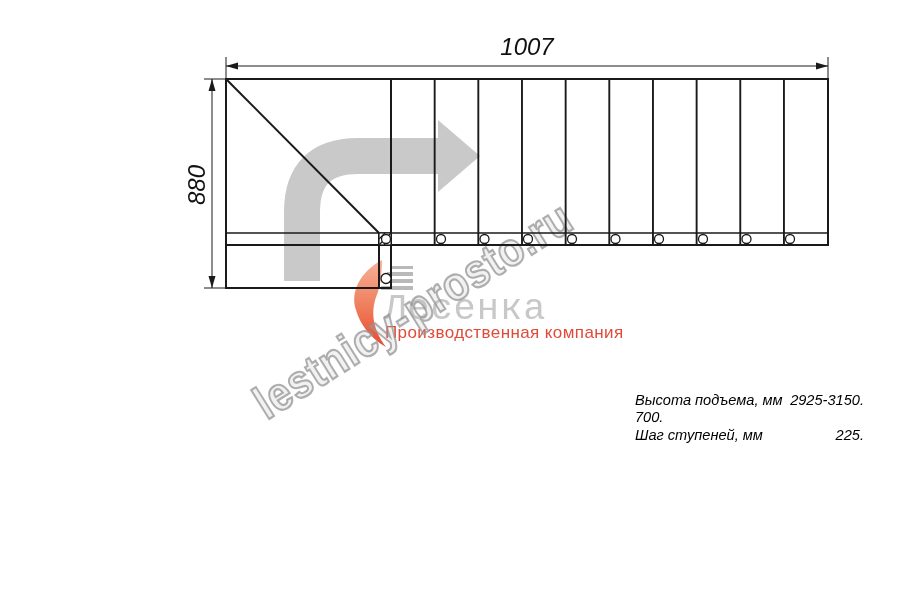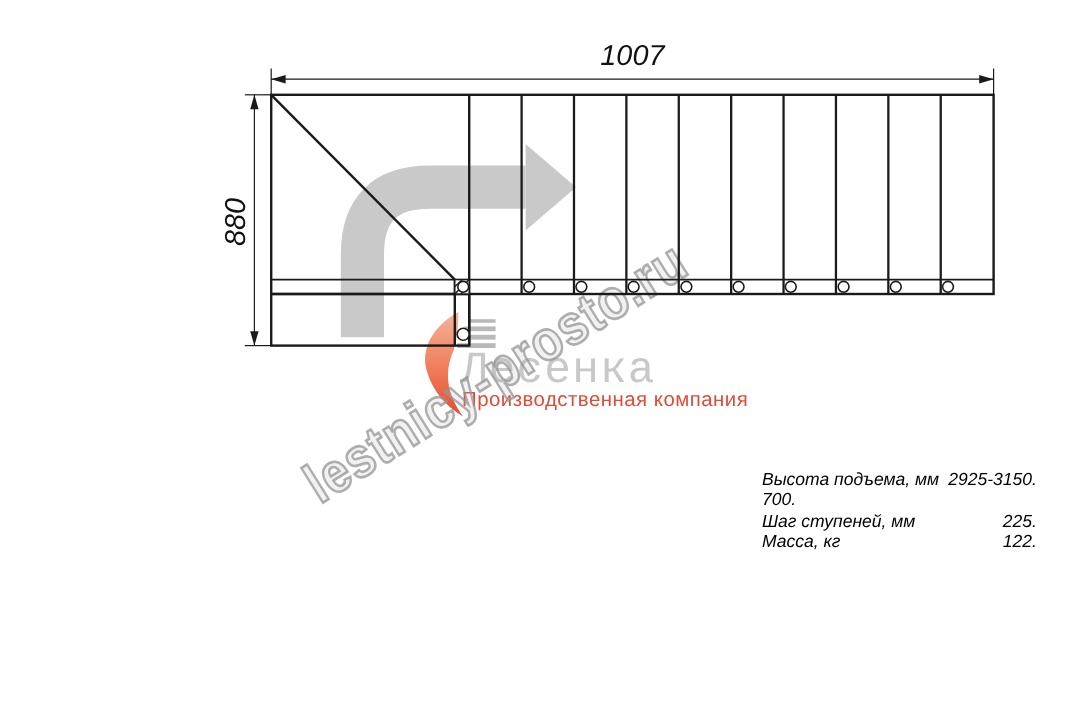--- a/index.html
+++ b/index.html
@@ -105,19 +105,15 @@
         <span>Высота подъема, мм</span>
         <span class="v">2925-3150.</span>
       </div>
       <div class="spec-row">
         <span class="v">700.</span>
       </div>
       <div class="spec-row">
         <span>Шаг ступеней, мм</span>
         <span class="v">225.</span>
       </div>
-      <div class="spec-row">
-        <span>Масса, кг</span>
-        <span class="v">122.</span>
-      </div>
     </div>
 
 </div>
 
 </body></html>

